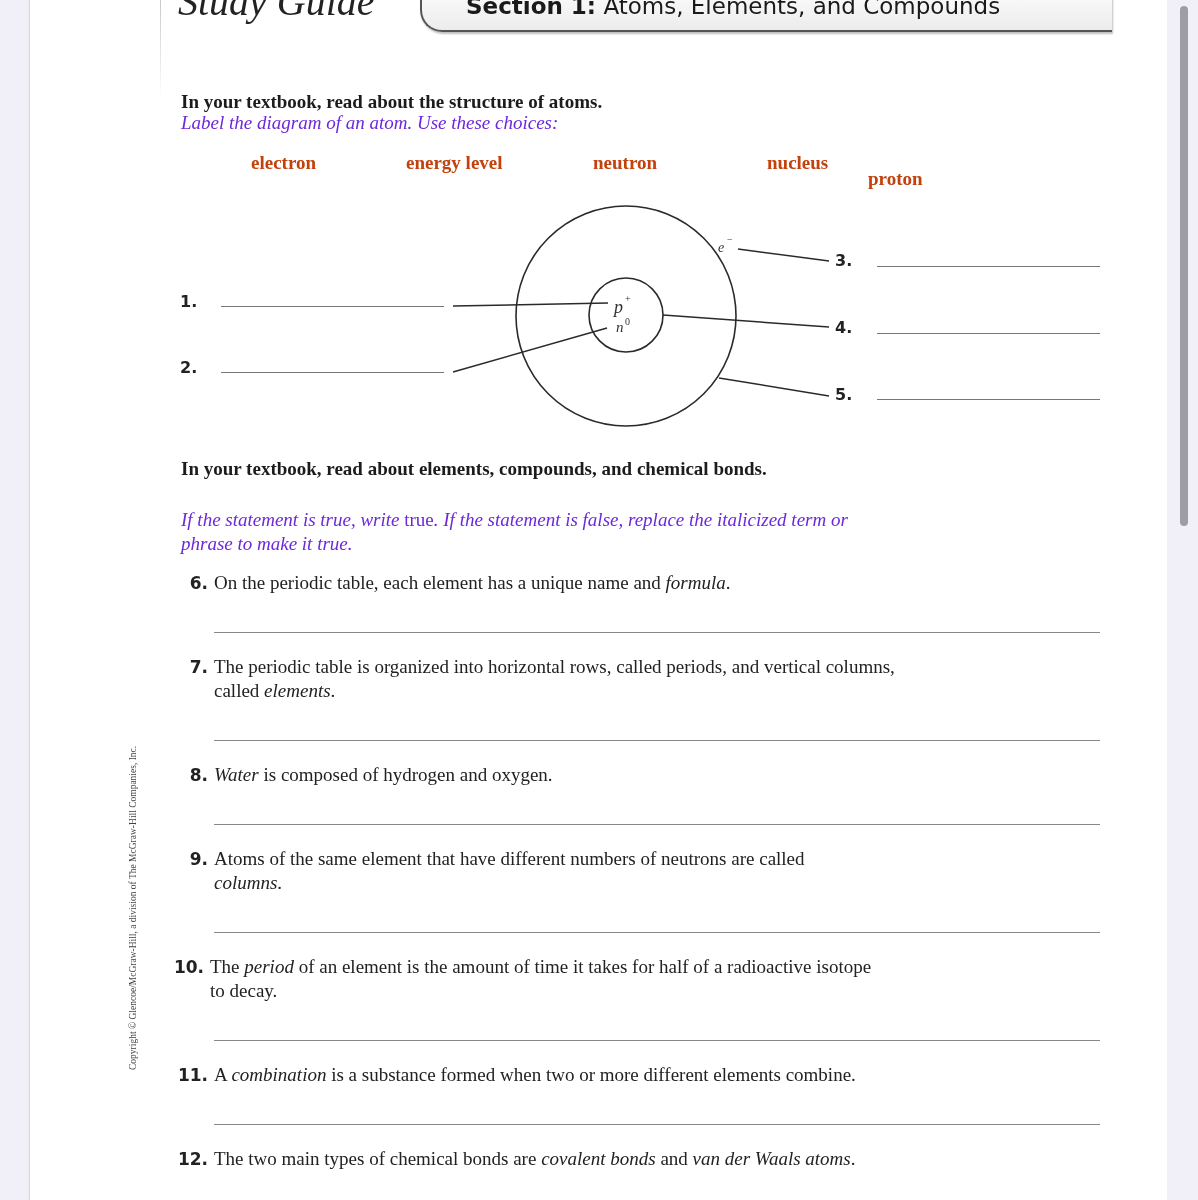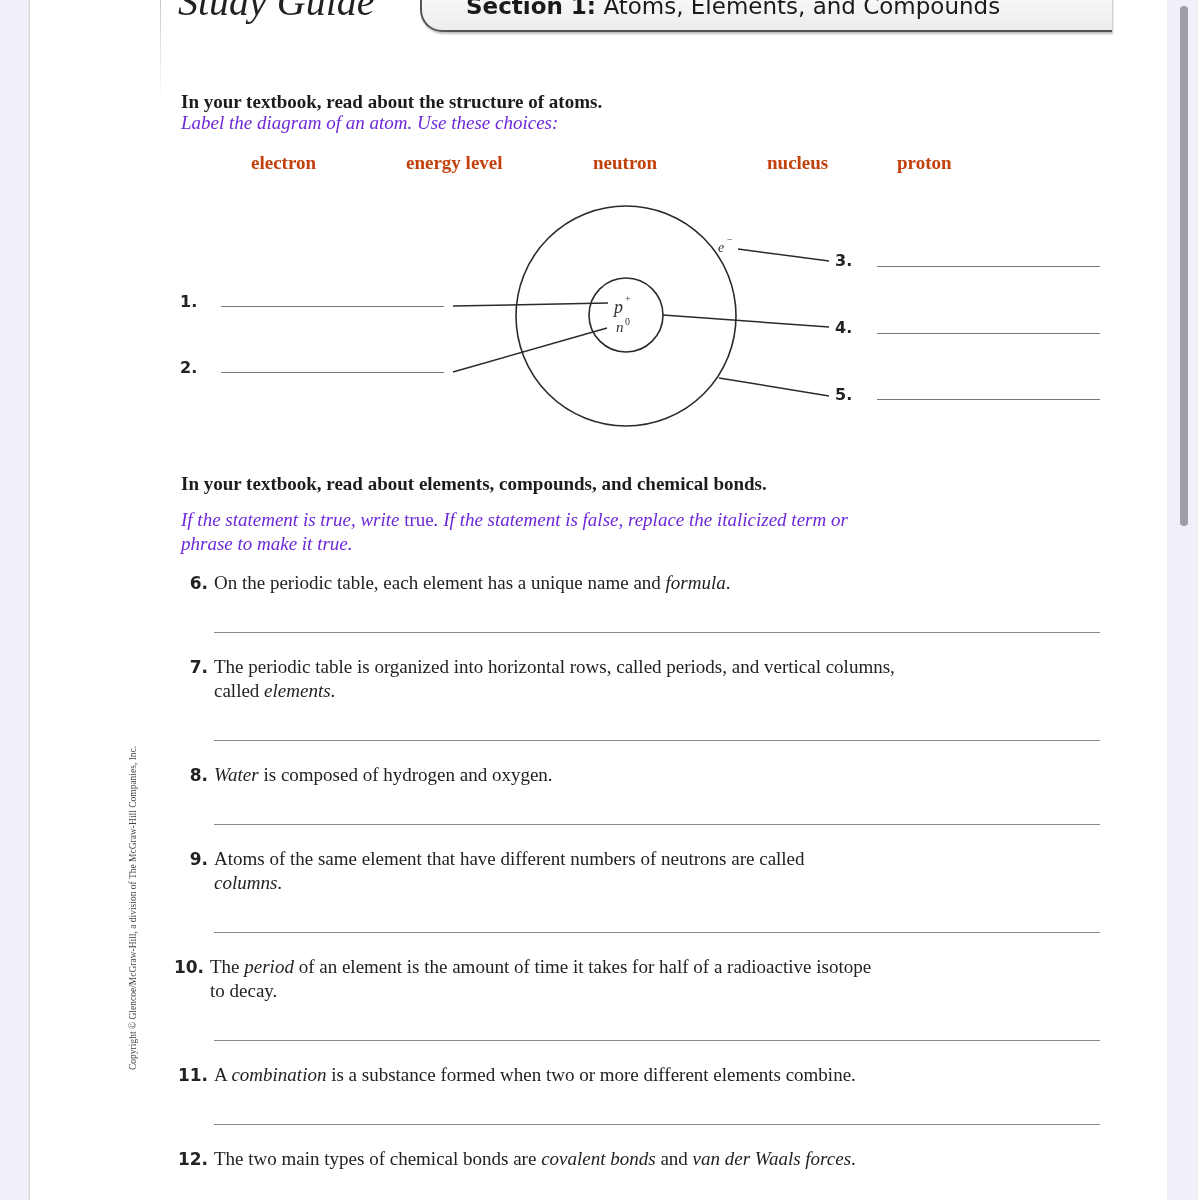--- a/index.html
+++ b/index.html
@@ -77,21 +77,21 @@
 
 <div class="copyright">Copyright © Glencoe/McGraw-Hill, a division of The McGraw-Hill Companies, Inc.</div>
 
 <div class="instr-bold" style="top:91px;">In your textbook, read about the structure of atoms.</div>
 <div class="instr-italic" style="top:111px; width:700px;">Label the diagram of an atom. Use these choices:</div>
 
 <div class="choice" style="left:251px;">electron</div>
 <div class="choice" style="left:406px;">energy level</div>
 <div class="choice" style="left:593px;">neutron</div>
 <div class="choice" style="left:767px;">nucleus</div>
-<div class="choice" style="left:897px;">proton</div>
+<div class="choice" style="left:868px;margin-top:16px;">proton</div>
 
 <svg class="diagram-svg" width="1198" height="460">
   <circle cx="626" cy="316" r="110" fill="none" stroke="#2a2a2a" stroke-width="1.6"></circle>
   <circle cx="626" cy="315" r="37" fill="none" stroke="#2a2a2a" stroke-width="1.6"></circle>
   <line x1="453" y1="306" x2="608" y2="303" stroke="#2a2a2a" stroke-width="1.5"></line>
   <line x1="453" y1="372" x2="607" y2="328" stroke="#2a2a2a" stroke-width="1.5"></line>
   <line x1="738" y1="249" x2="829" y2="261" stroke="#2a2a2a" stroke-width="1.5"></line>
   <line x1="663" y1="315" x2="829" y2="327" stroke="#2a2a2a" stroke-width="1.5"></line>
   <line x1="719" y1="378" x2="829" y2="396" stroke="#2a2a2a" stroke-width="1.5"></line>
   <text x="614" y="313" class="atom-label">p</text>
@@ -107,21 +107,21 @@
 <div class="lbl-num" style="left:180px; top:358px;">2.</div>
 <div class="blank" style="left:221px; top:372px; width:223px;"></div>
 
 <div class="lbl-num" style="left:835px; top:251px;">3.</div>
 <div class="blank" style="left:877px; top:266px; width:223px;"></div>
 <div class="lbl-num" style="left:835px; top:318px;">4.</div>
 <div class="blank" style="left:877px; top:333px; width:223px;"></div>
 <div class="lbl-num" style="left:835px; top:385px;">5.</div>
 <div class="blank" style="left:877px; top:399px; width:223px;"></div>
 
-<div class="instr-bold" style="top:473px;">In your textbook, read about elements, compounds, and chemical bonds.</div>
+<div class="instr-bold" style="top:458px;">In your textbook, read about elements, compounds, and chemical bonds.</div>
 <div class="instr-italic" style="top:508px; width:720px;"><span>If the statement is true, write </span><span class="roman">true</span><span>. If the statement is false, replace the italicized term or phrase to make it true.</span></div>
 
 <div class="q" style="left:214px; top:571px;">
   <span class="num">6.</span><span>On the periodic table, each element has a unique name and </span><i>formula</i><span>.</span>
 </div>
 <div class="answer-line" style="top:632px;"></div>
 
 <div class="q" style="left:214px; top:655px;">
   <span class="num">7.</span><span>The periodic table is organized into horizontal rows, called periods, and vertical columns, called </span><i>elements</i><span>.</span>
 </div>
@@ -141,14 +141,14 @@
   <span class="num">10.</span><span>The </span><i>period</i><span> of an element is the amount of time it takes for half of a radioactive isotope to decay.</span>
 </div>
 <div class="answer-line" style="top:1040px;"></div>
 
 <div class="q" style="left:214px; top:1063px; width:760px;">
   <span class="num">11.</span><span>A </span><i>combination</i><span> is a substance formed when two or more different elements combine.</span>
 </div>
 <div class="answer-line" style="top:1124px;"></div>
 
 <div class="q" style="left:214px; top:1147px; width:760px;">
-  <span class="num">12.</span><span>The two main types of chemical bonds are </span><i>covalent bonds</i><span> and </span><i>van der Waals forces</i><span>.</span>
+  <span class="num">12.</span><span>The two main types of chemical bonds are </span><i>covalent bonds</i><span> and </span><i>van der Waals atoms</i><span>.</span>
 </div>
 
 </body></html>

